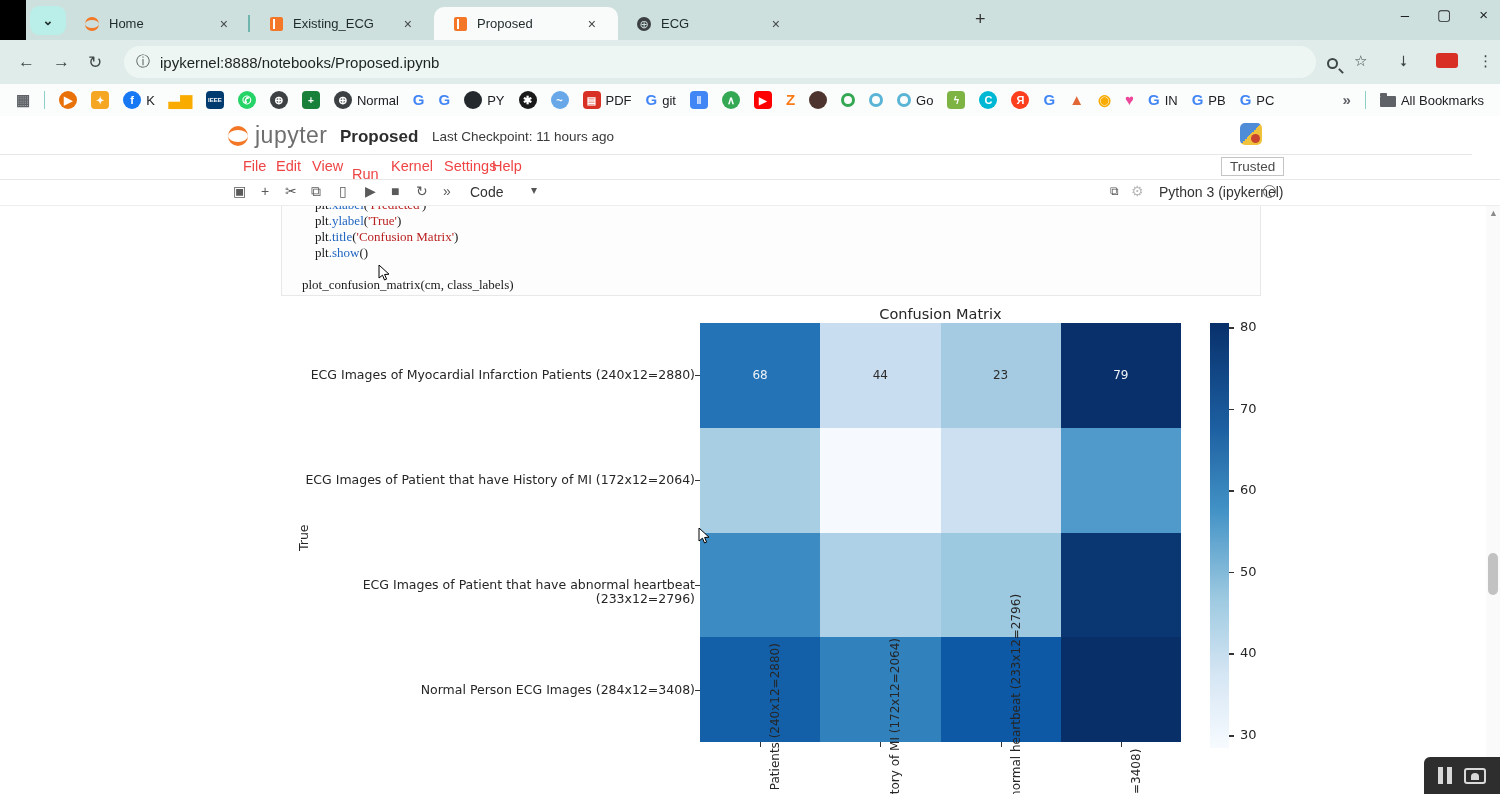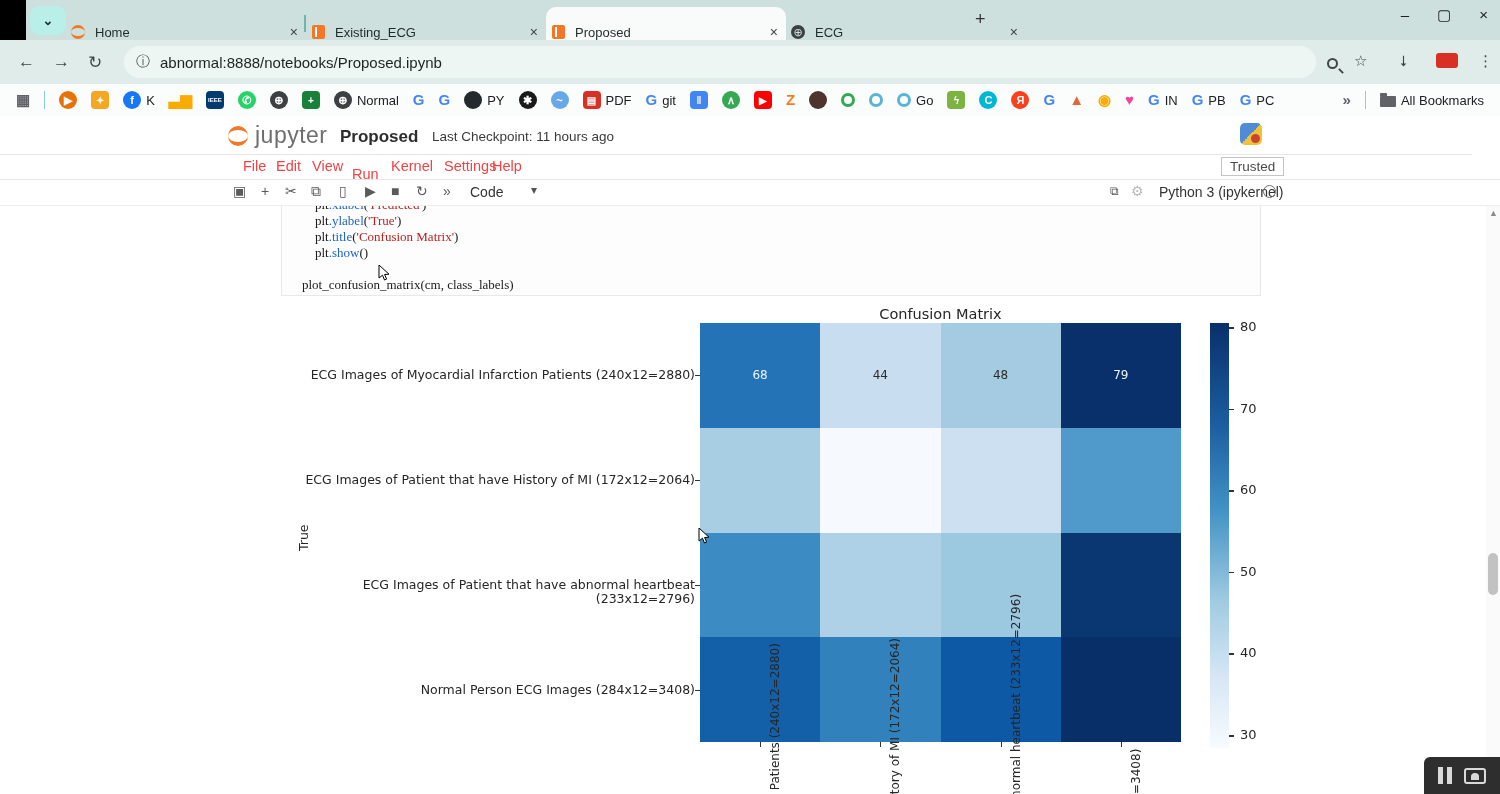--- a/index.html
+++ b/index.html
@@ -4,21 +4,21 @@
 <style>
   * { margin:0; padding:0; box-sizing:border-box; }
   html,body { width:1500px; height:794px; overflow:hidden; font-family:"Liberation Sans",sans-serif; background:#fff; }
   #page { position:relative; width:1500px; height:794px; overflow:hidden; background:#fff; }
 
   
   #tabstrip { position:absolute; left:0; top:0; width:1500px; height:40px; background:#cde0dd; }
   #corner-black { position:absolute; left:0; top:0; width:26px; height:40px; background:#000; }
   #tab-search { position:absolute; left:30px; top:6px; width:36px; height:29px; background:#b9efe8; border-radius:9px; display:flex; align-items:center; justify-content:center; font-size:13px; color:#1f2a2a; font-weight:bold; }
   #tabs { position:absolute; left:66px; top:7px; display:flex; height:33px; }
-  .tab { position:relative; width:240px; height:33px; display:flex; align-items:flex-end; padding:0 4px; border-radius:10px 10px 0 0; color:#1f2a2a; }
+  .tab { position:relative; width:184px; height:33px; display:flex; align-items:center; padding:0 18px; border-radius:10px 10px 0 0; color:#1f2a2a; }
   .tab.active { background:#f8fbfa; }
   .tab .sep { position:absolute; left:-2px; top:8px; width:2px; height:17px; background:#6fb5ad; }
   .tab-label { font-size:13px; margin-left:9px; white-space:nowrap; overflow:hidden; flex:1; }
   .tab-close { font-size:14px; color:#444; padding:0 4px; }
   .fav { width:16px; height:16px; display:inline-flex; align-items:center; justify-content:center; flex:none; }
   .fav-jupyter { width:14px; height:14px; border-radius:50%; border-top:3px solid #f37726; border-bottom:3px solid #f37726; }
   .fav-book { width:13px; height:14px; background:#f37726; border-radius:2px; position:relative; }
   .fav-book:after { content:""; position:absolute; left:3px; top:2px; width:2px; height:10px; background:#fff; }
   .fav-globe { width:14px; height:14px; border-radius:50%; background:#3c4043; color:#cde0dd; font-size:11px; line-height:14px; text-align:center; }
   #newtab-btn { position:absolute; left:975px; top:9px; font-size:18px; color:#333; }
@@ -147,21 +147,21 @@
     </div>
   </div>
 
   <div id="urlrow">
     <span class="navbtn">←</span>
     <span class="navbtn">→</span>
     <span class="navbtn">↻</span>
   </div>
   <div id="url-pill">
     <span id="url-info">ⓘ</span>
-    <span id="url-text">abnormal:8888/notebooks/Proposed.ipynb</span>
+    <span id="url-text">ipykernel:8888/notebooks/Proposed.ipynb</span>
   </div>
   <span class="addr-icons" style="left:1327px;top:55px;"><span class="mag"></span></span>
   <span class="addr-icons" style="left:1354px;">☆</span>
   <span class="addr-icons" style="left:1400px;">⭣</span>
   <span id="ext-badge"></span>
   <span class="addr-icons" style="left:1478px;">⋮</span>
 
   <div id="bookmarksbar">
       <span class="bm">
         <span class="bm-plain" style="color: rgb(95, 99, 104);">▦</span>
@@ -330,21 +330,21 @@
 
   <div id="cell">
     <div id="code"><div class="code-line"><span>    plt</span><span class="tk-f">.xlabel</span><span>(</span><span class="tk-s">'Predicted'</span><span>)</span></div><div class="code-line"><span>    plt</span><span class="tk-f">.ylabel</span><span>(</span><span class="tk-s">'True'</span><span>)</span></div><div class="code-line"><span>    plt</span><span class="tk-f">.title</span><span>(</span><span class="tk-s">'Confusion Matrix'</span><span>)</span></div><div class="code-line"><span>    plt</span><span class="tk-f">.show</span><span>()</span></div><div class="code-line">&nbsp;</div><div class="code-line"><span>plot_confusion_matrix</span><span>(cm, class_labels)</span></div></div>
   </div>
 
   <div id="figure">
     <div id="fig-title" class="fig-text">Confusion Matrix</div>
     <div id="heatmap">
         <div class="hm-cell fig-text" style="left: 700px; top: 323px; width: 120.25px; height: 104.75px; background: rgb(35, 115, 182); color: rgb(238, 242, 247);">68</div>
         <div class="hm-cell fig-text" style="left: 820.25px; top: 323px; width: 120.25px; height: 104.75px; background: rgb(201, 221, 240); color: rgb(43, 43, 43);">44</div>
-        <div class="hm-cell fig-text" style="left: 940.5px; top: 323px; width: 120.25px; height: 104.75px; background: rgb(165, 203, 226); color: rgb(43, 43, 43);">48</div>
+        <div class="hm-cell fig-text" style="left: 940.5px; top: 323px; width: 120.25px; height: 104.75px; background: rgb(165, 203, 226); color: rgb(43, 43, 43);">23</div>
         <div class="hm-cell fig-text" style="left: 1060.75px; top: 323px; width: 120.25px; height: 104.75px; background: rgb(9, 48, 107); color: rgb(238, 242, 247);">79</div>
         <div class="rowlab fig-text" style="left: 295px; top: 368.375px;">ECG Images of Myocardial Infarction Patients (240x12=2880)</div>
         <div class="ytick" style="left: 695px; top: 375.375px;"></div>
         <div class="hm-cell fig-text" style="left: 700px; top: 427.75px; width: 120.25px; height: 104.75px; background: rgb(168, 206, 228);"></div>
         <div class="hm-cell fig-text" style="left: 820.25px; top: 427.75px; width: 120.25px; height: 104.75px; background: rgb(246, 250, 254);"></div>
         <div class="hm-cell fig-text" style="left: 940.5px; top: 427.75px; width: 120.25px; height: 104.75px; background: rgb(205, 224, 241);"></div>
         <div class="hm-cell fig-text" style="left: 1060.75px; top: 427.75px; width: 120.25px; height: 104.75px; background: rgb(79, 154, 203);"></div>
         <div class="rowlab fig-text" style="left: 295px; top: 473.125px;">ECG Images of Patient that have History of MI (172x12=2064)</div>
         <div class="ytick" style="left: 695px; top: 480.125px;"></div>
         <div class="hm-cell fig-text" style="left: 700px; top: 532.5px; width: 120.25px; height: 104.75px; background: rgb(60, 140, 195);"></div>

